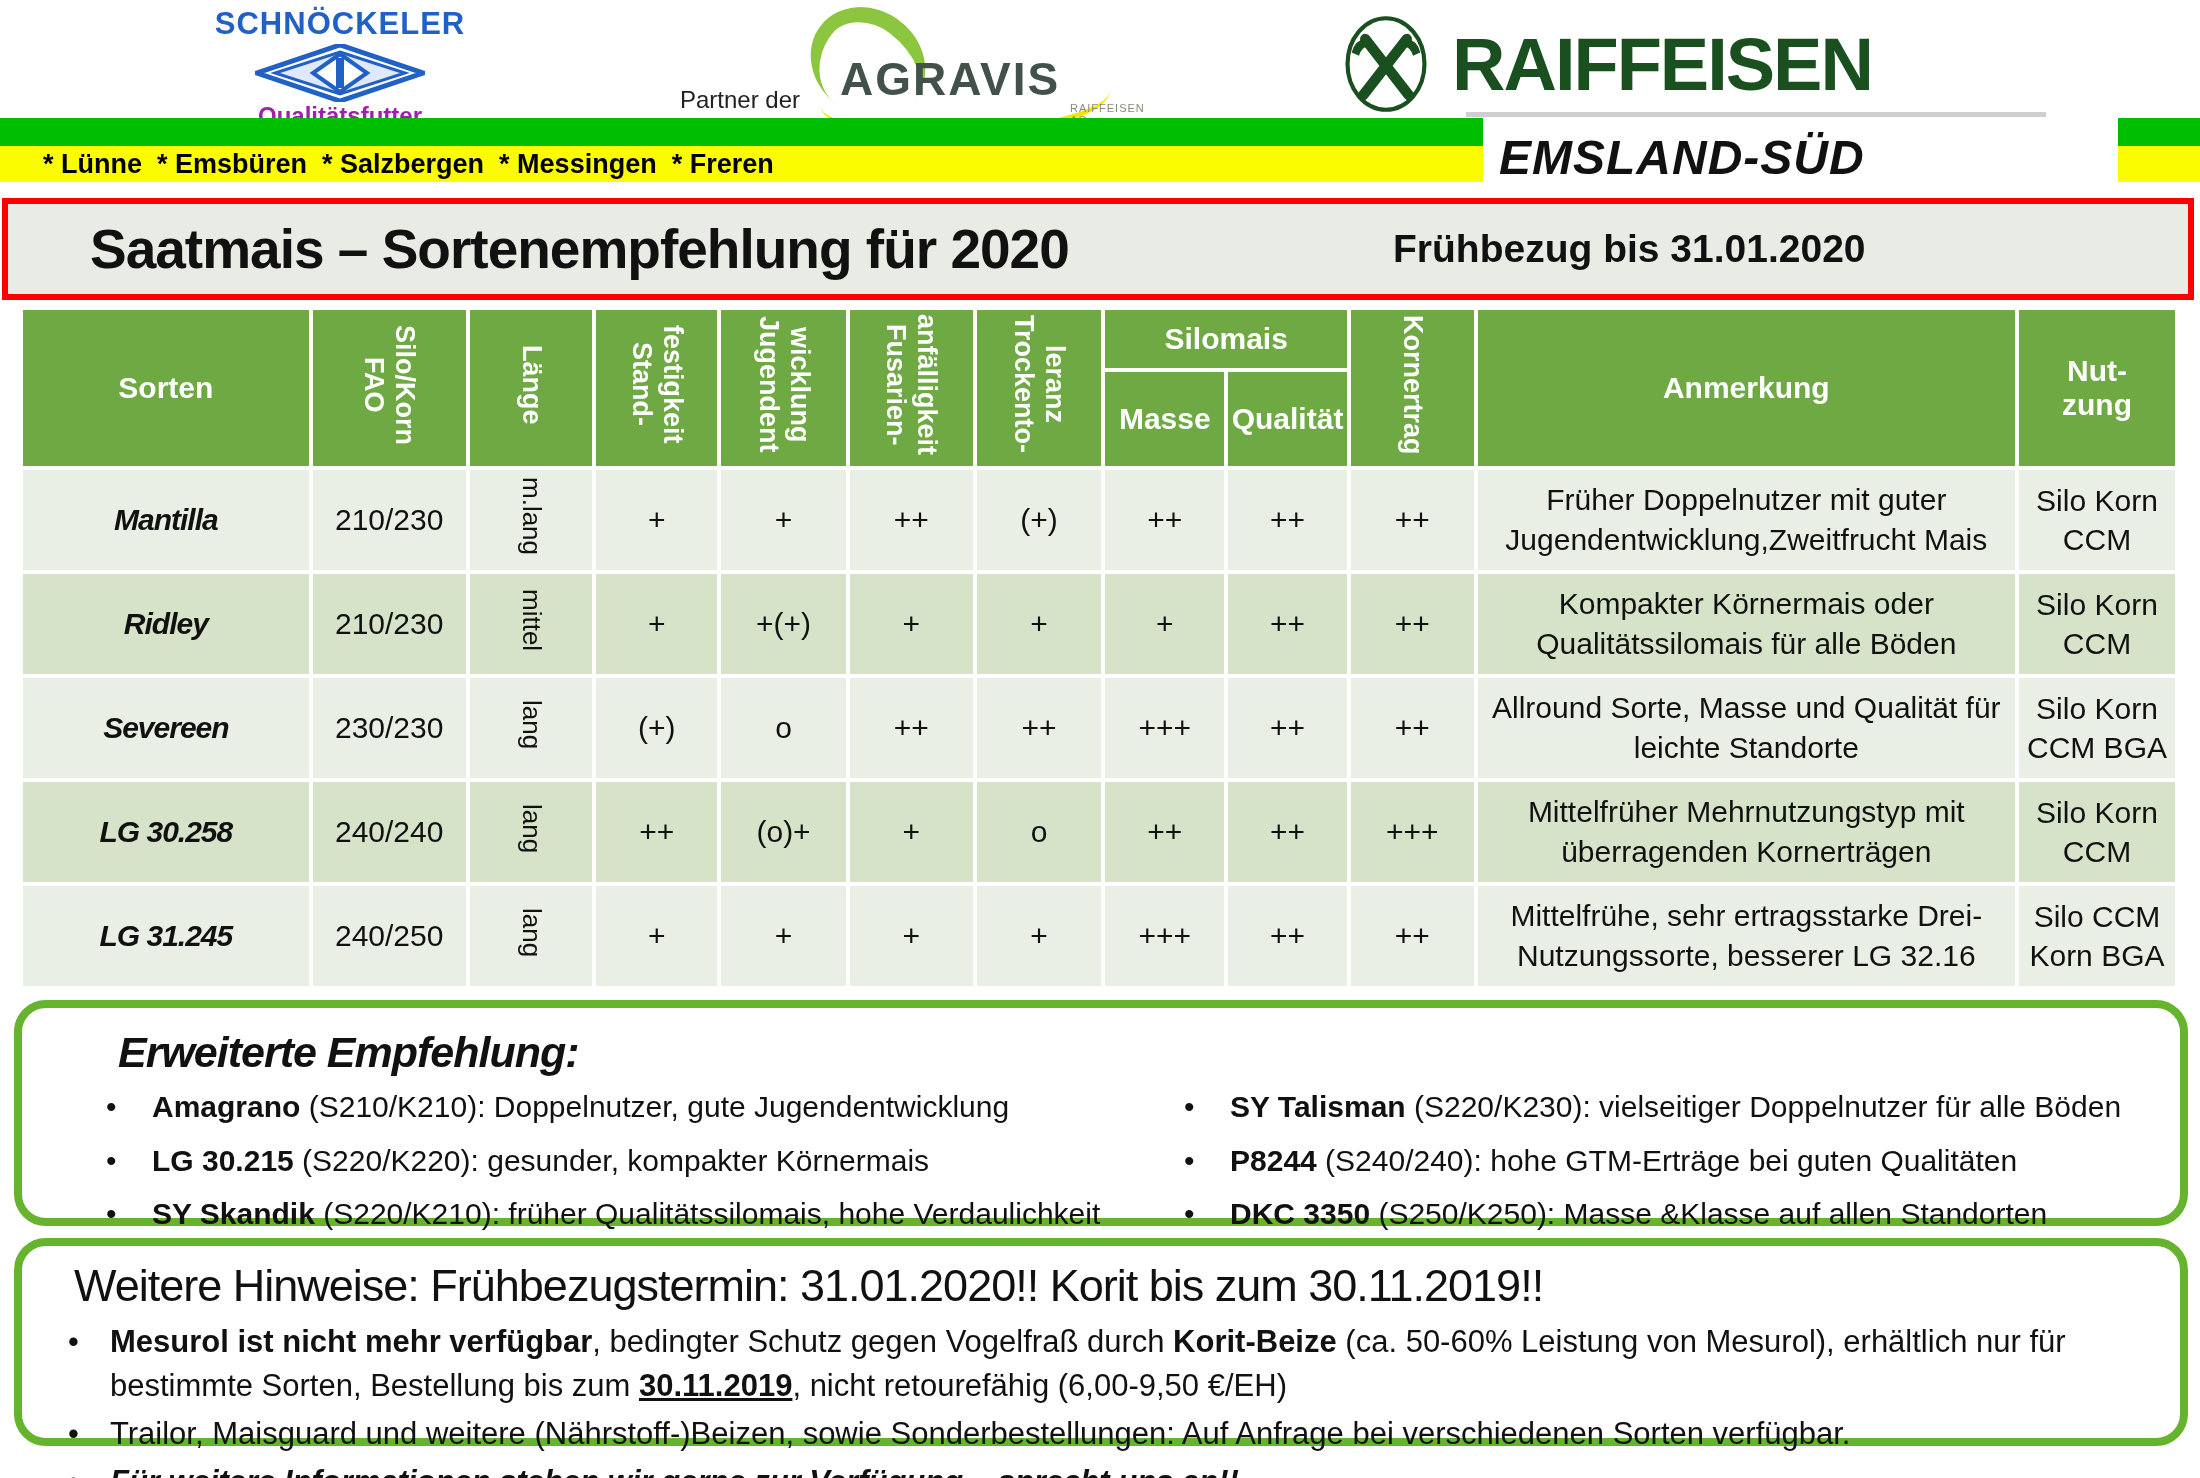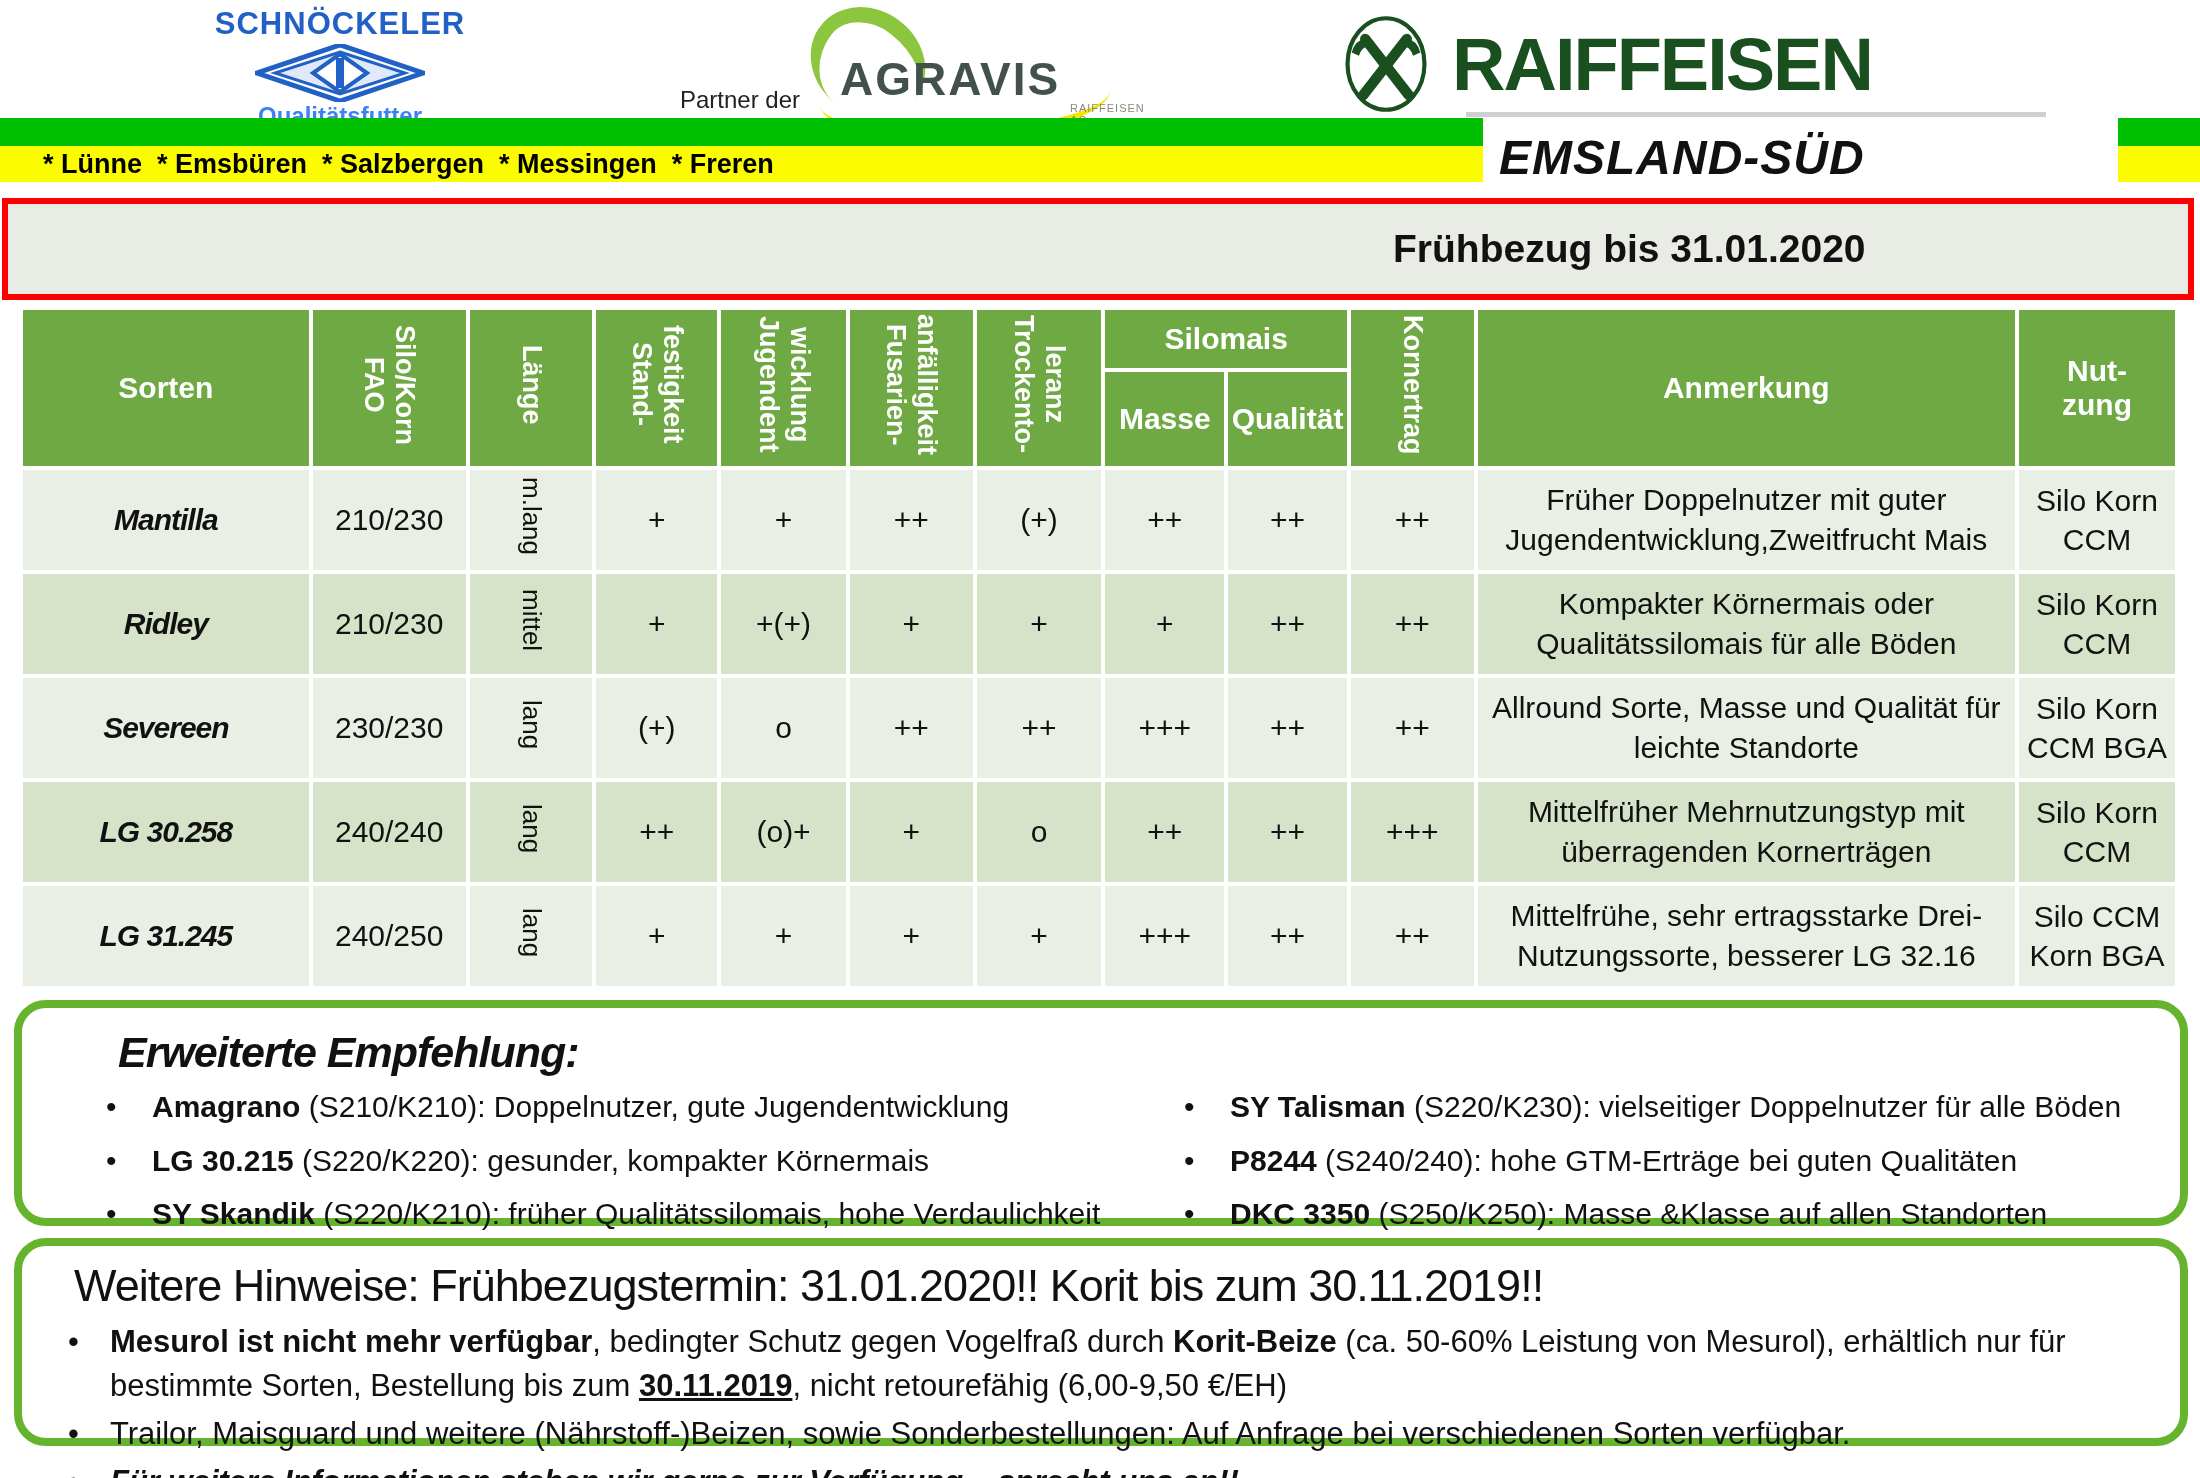--- a/index.html
+++ b/index.html
@@ -7,21 +7,21 @@
   body {
     width:2200px; height:1478px; background:#fff;
     font-family:"Liberation Sans", sans-serif; color:#111;
   }
   .canvas { position:relative; width:2200px; height:1478px; overflow:hidden; background:#fff; }
 
   
   .schn { position:absolute; left:175px; top:6px; width:330px; text-align:center; }
   .schn-name { font-size:31px; font-weight:800; color:#2160c4; letter-spacing:1px; }
   .schn-diamond { margin:2px auto 0; display:block; }
-  .schn-sub { font-size:24px; font-weight:700; color:#3b82f6; }
+  .schn-sub { font-size:24px; font-weight:700; color:#a21caf; }
 
   .agr { position:absolute; left:680px; top:50px; width:460px; height:68px; }
   .agr-partner { position:absolute; left:0; bottom:4px; font-size:24px; color:#222; }
   .agr-name { position:absolute; left:160px; top:2px; font-size:46px; font-weight:bold; color:#42524a; letter-spacing:2px; }
   .agr-sub { position:absolute; left:390px; top:52px; font-size:11px; color:#8a8a7a; letter-spacing:1px; }
   .agr-swoosh { position:absolute; left:128px; top:-40px; width:120px; height:105px;
     border-radius:50%; border-top:16px solid #8cc63f; border-left:14px solid #8cc63f;
     border-bottom:0 solid transparent; border-right:0 solid transparent; transform:rotate(38deg); }
   .agr-arc { position:absolute; left:140px; top:8px; width:290px; height:80px;
     border-radius:50%; border-bottom:8px solid #f3e600; transform:rotate(-3deg); }
@@ -121,20 +121,21 @@
 
   <div class="stripe-green"></div>
   <div class="stripe-yellow">
     <span class="stripe-text">* Lünne  * Emsbüren  * Salzbergen  * Messingen  * Freren</span>
   </div>
   <div class="emsland-box">
     <span class="emsland">EMSLAND-SÜD</span>
   </div>
 
   <div class="title-box">
+    <span class="title-main">Saatmais – Sortenempfehlung für 2020</span>
     <span class="title-sub">Frühbezug bis 31.01.2020</span>
   </div>
 
   <table class="sorten">
     <colgroup>
       <col style="width:284px">
         <col style="width:152px">
         <col style="width:122px">
         <col style="width:120px">
       <col style="width:124px">

